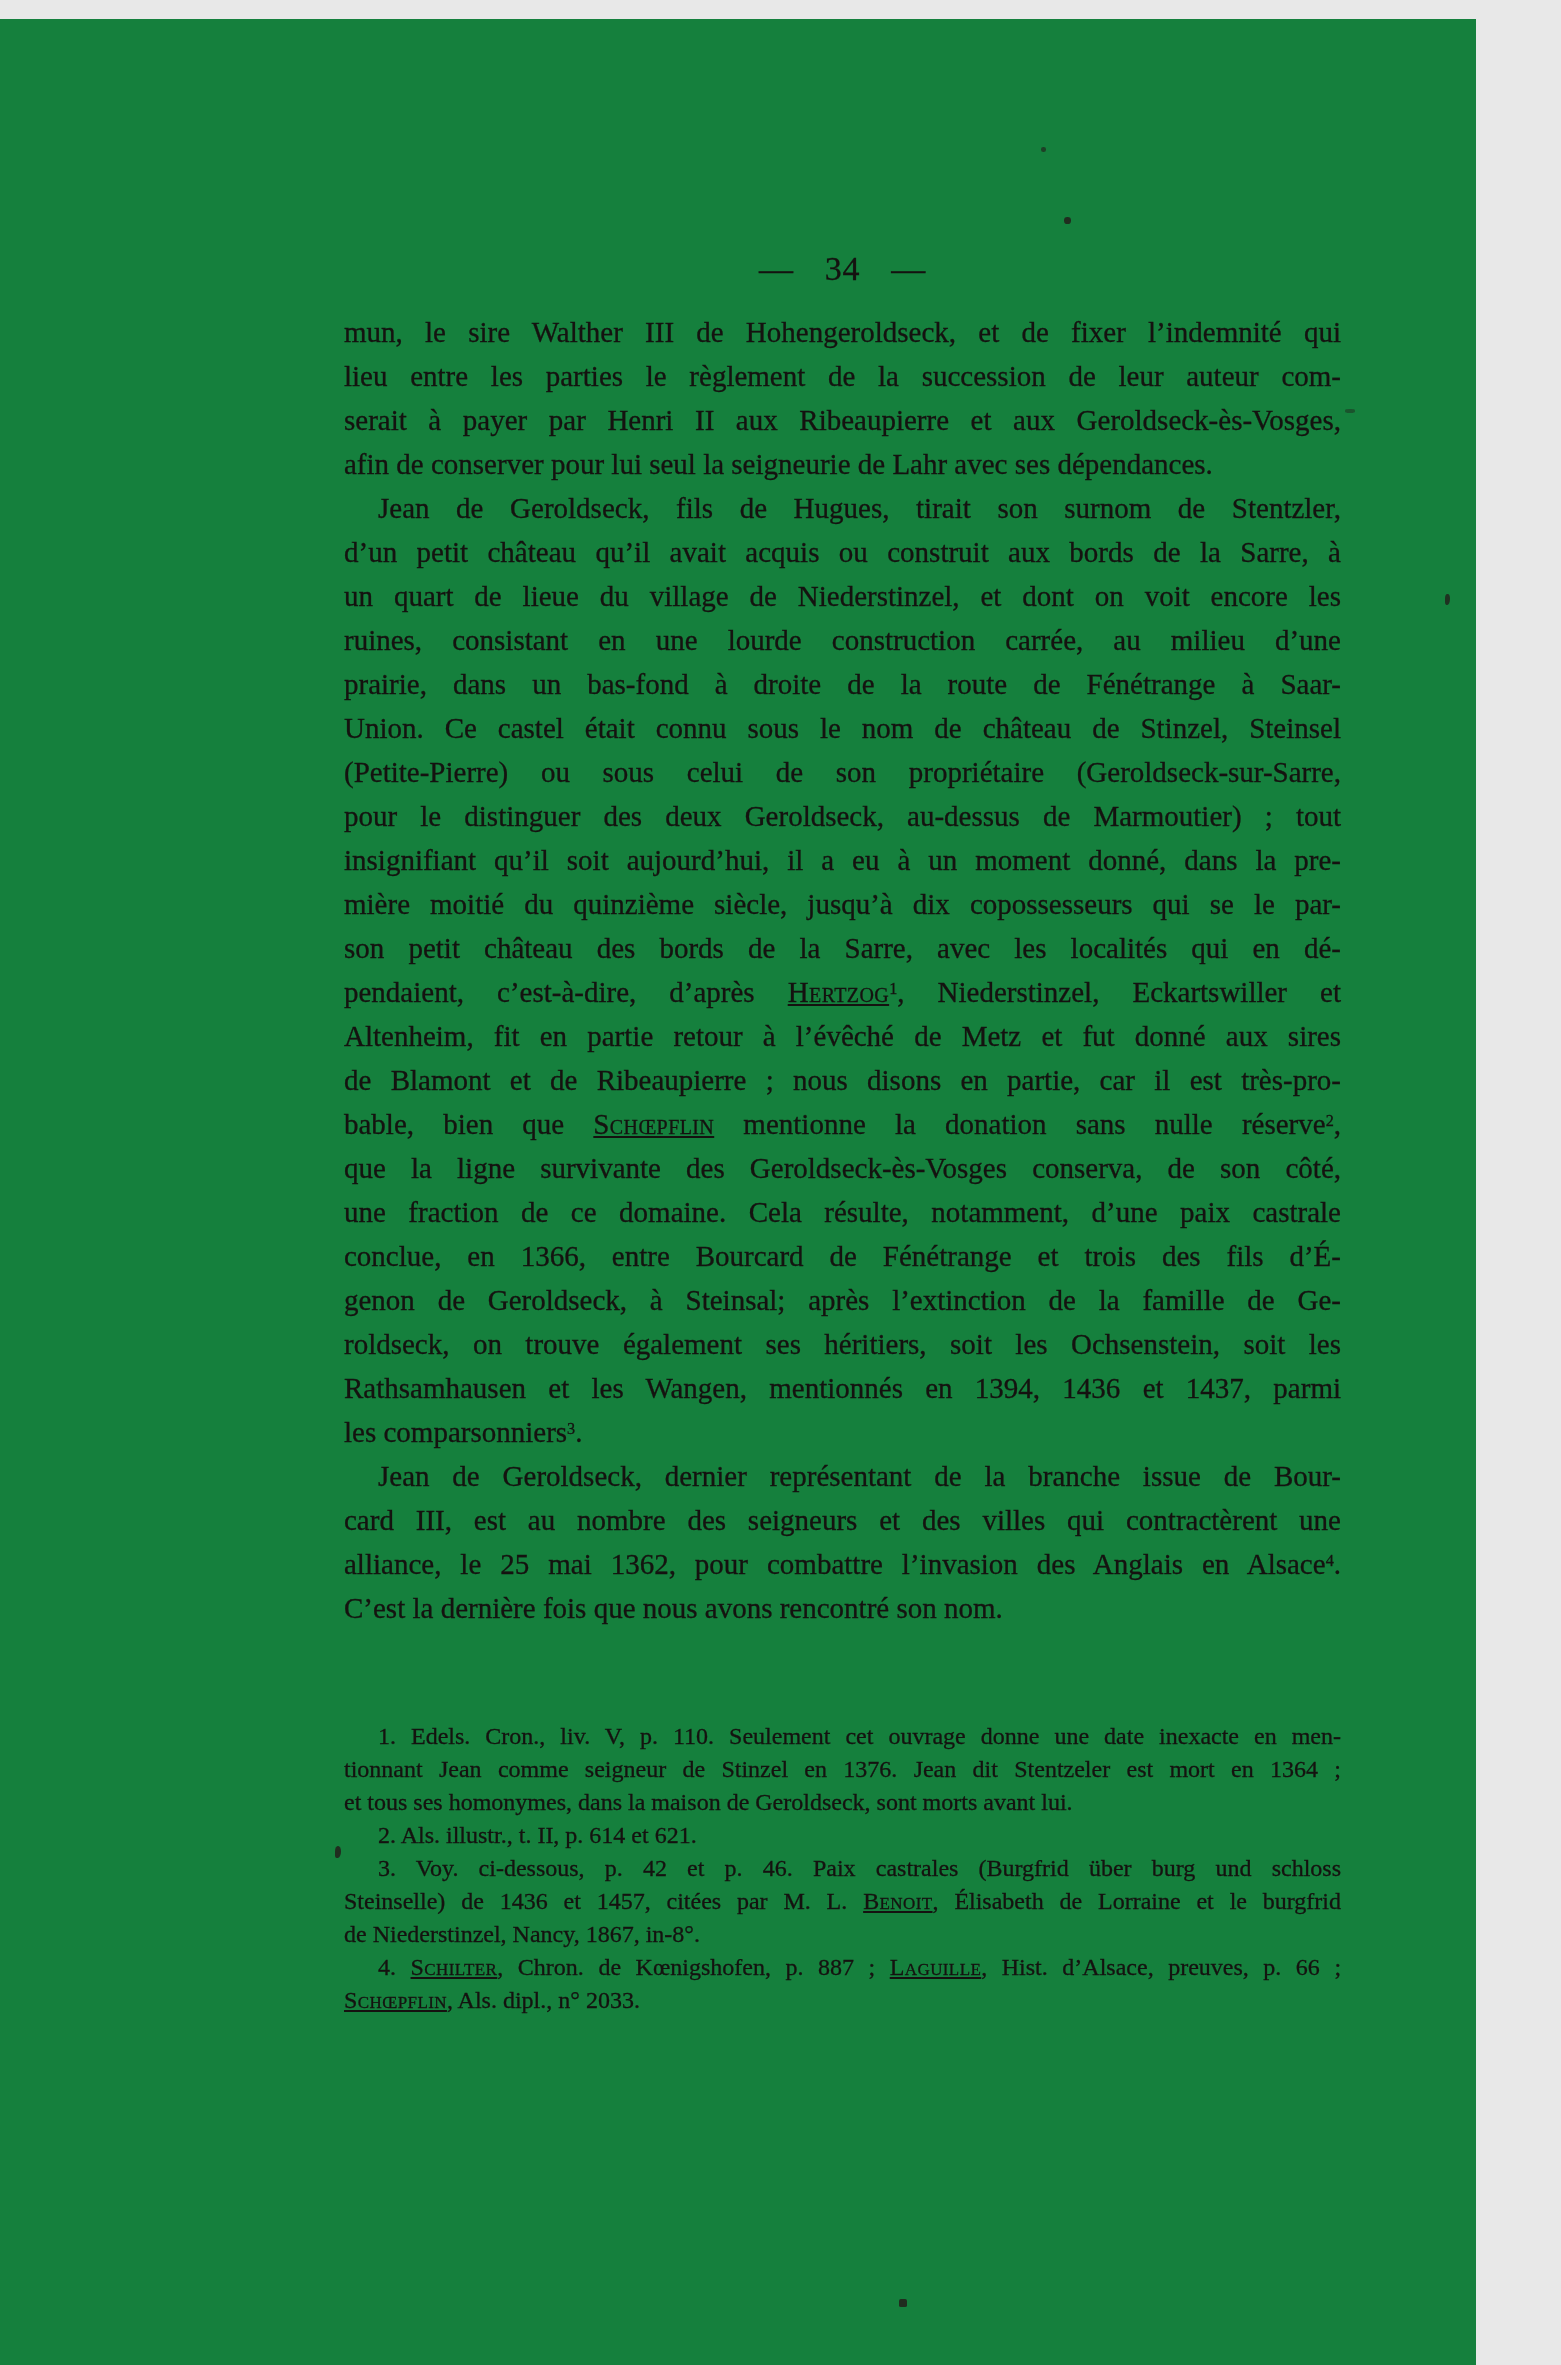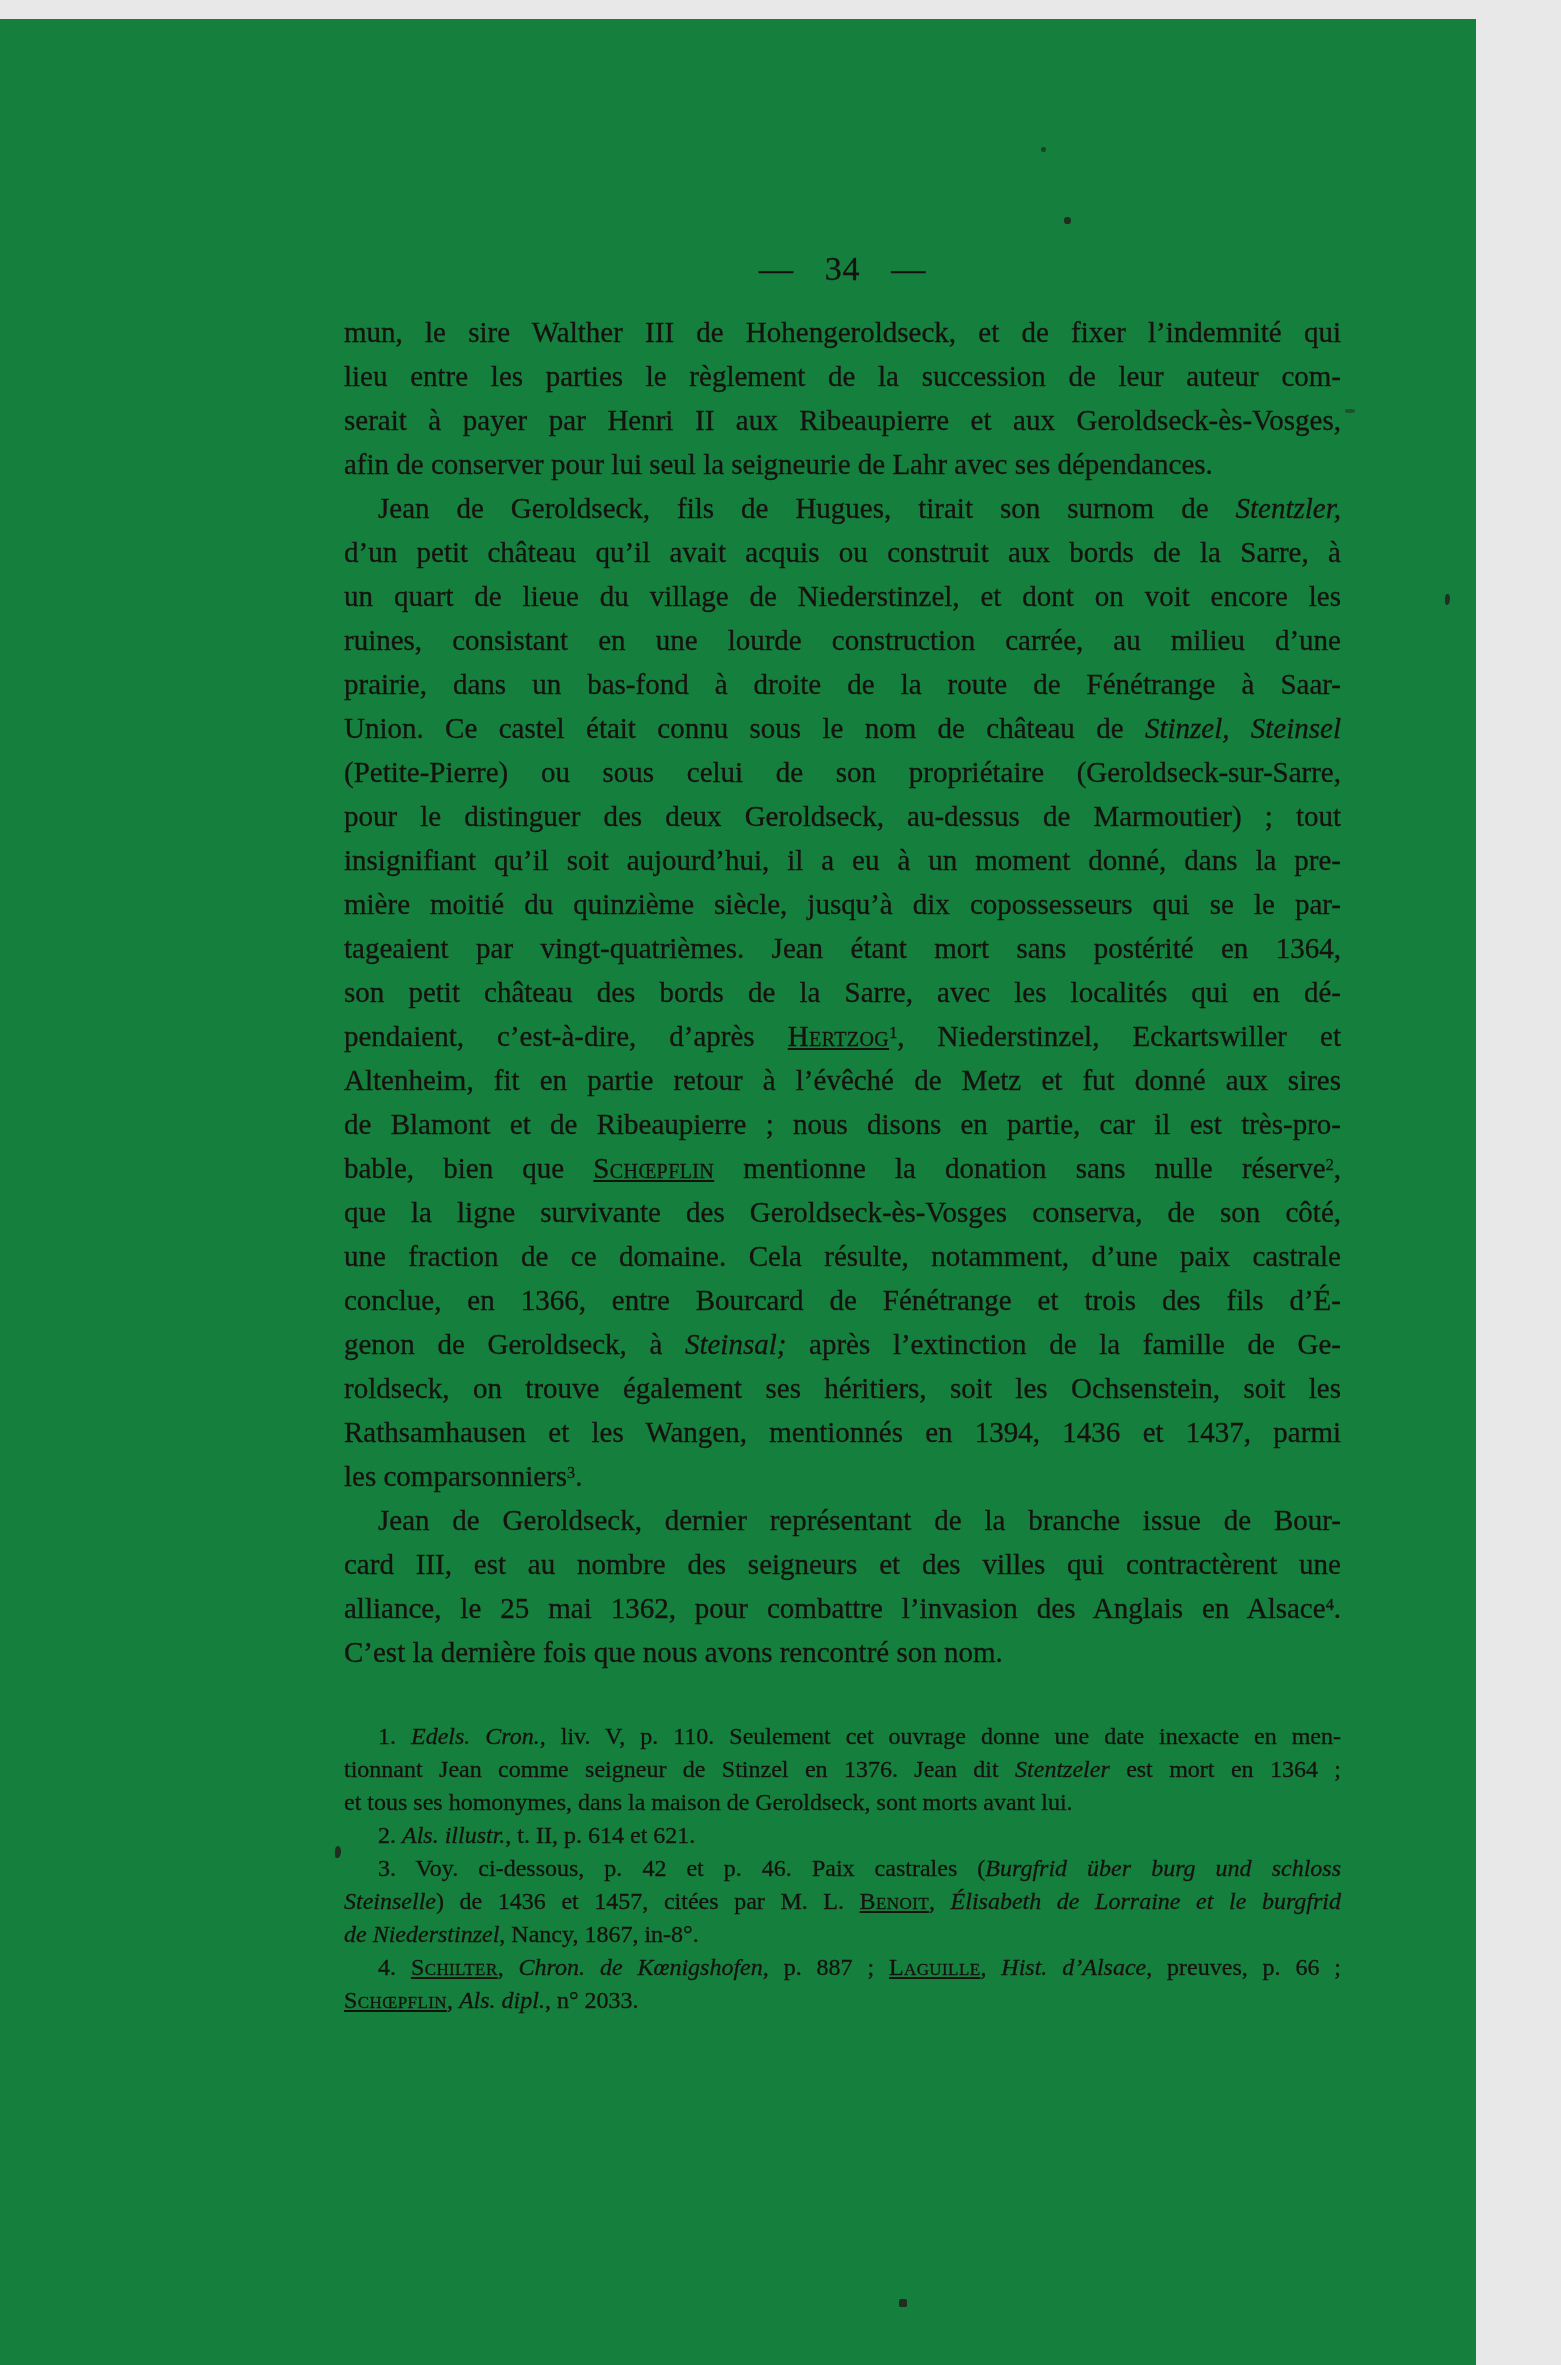--- a/index.html
+++ b/index.html
@@ -37,21 +37,21 @@
     font-size:24px;line-height:33px;
     -webkit-text-stroke:0.3px currentColor;
   }
   .tline{
     text-align:justify;
     text-align-last:justify;
     white-space:normal;
   }
   .tline.last{text-align-last:left;}
   .tline.indent{text-indent:34px;}
-  .i{font-style:italic;}
+  .i{}
   .sc{font-variant:small-caps;letter-spacing:0.4px;text-decoration:underline;}
   .sup{
     font-size:0.56em;
     vertical-align:baseline;
     position:relative;
     top:-0.52em;
     line-height:0;
   }
   
   .speck{
@@ -76,21 +76,20 @@
       <div class="tline indent"><span>Jean de Geroldseck, fils de Hugues, tirait son surnom de </span><span class="i">Stentzler,</span></div>
       <div class="tline"><span>d’un petit château qu’il avait acquis ou construit aux bords de la Sarre, à</span></div>
       <div class="tline"><span>un quart de lieue du village de Niederstinzel, et dont on voit encore les</span></div>
       <div class="tline"><span>ruines, consistant en une lourde construction carrée, au milieu d’une</span></div>
       <div class="tline"><span>prairie, dans un bas-fond à droite de la route de Fénétrange à Saar-</span></div>
       <div class="tline"><span>Union. Ce castel était connu sous le nom de château de </span><span class="i">Stinzel, Steinsel</span></div>
       <div class="tline"><span>(Petite-Pierre) ou sous celui de son propriétaire (Geroldseck-sur-Sarre,</span></div>
       <div class="tline"><span>pour le distinguer des deux Geroldseck, au-dessus de Marmoutier) ; tout</span></div>
       <div class="tline"><span>insignifiant qu’il soit aujourd’hui, il a eu à un moment donné, dans la pre-</span></div>
       <div class="tline"><span>mière moitié du quinzième siècle, jusqu’à dix copossesseurs qui se le par-</span></div>
-      <div class="tline"><span>tageaient par vingt-quatrièmes. Jean étant mort sans postérité en 1364,</span></div>
       <div class="tline"><span>son petit château des bords de la Sarre, avec les localités qui en dé-</span></div>
       <div class="tline"><span>pendaient, c’est-à-dire, d’après </span><span class="sc">Hertzog</span><span class="sup">1</span><span>, Niederstinzel, Eckartswiller et</span></div>
       <div class="tline"><span>Altenheim, fit en partie retour à l’évêché de Metz et fut donné aux sires</span></div>
       <div class="tline"><span>de Blamont et de Ribeaupierre ; nous disons en partie, car il est très-pro-</span></div>
       <div class="tline"><span>bable, bien que </span><span class="sc">Schœpflin</span><span> mentionne la donation sans nulle réserve</span><span class="sup">2</span><span>,</span></div>
       <div class="tline"><span>que la ligne survivante des Geroldseck-ès-Vosges conserva, de son côté,</span></div>
       <div class="tline"><span>une fraction de ce domaine. Cela résulte, notamment, d’une paix castrale</span></div>
       <div class="tline"><span>conclue, en 1366, entre Bourcard de Fénétrange et trois des fils d’É-</span></div>
       <div class="tline"><span>genon de Geroldseck, à </span><span class="i">Steinsal;</span><span> après l’extinction de la famille de Ge-</span></div>
       <div class="tline"><span>roldseck, on trouve également ses héritiers, soit les Ochsenstein, soit les</span></div>

